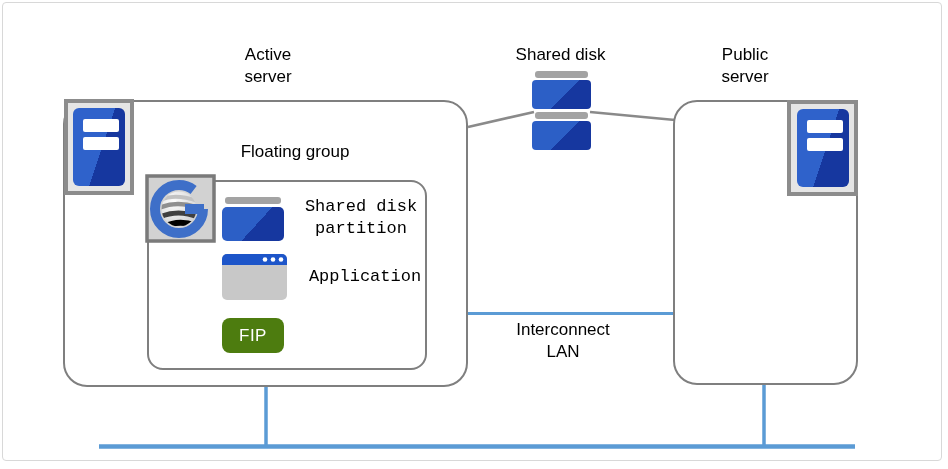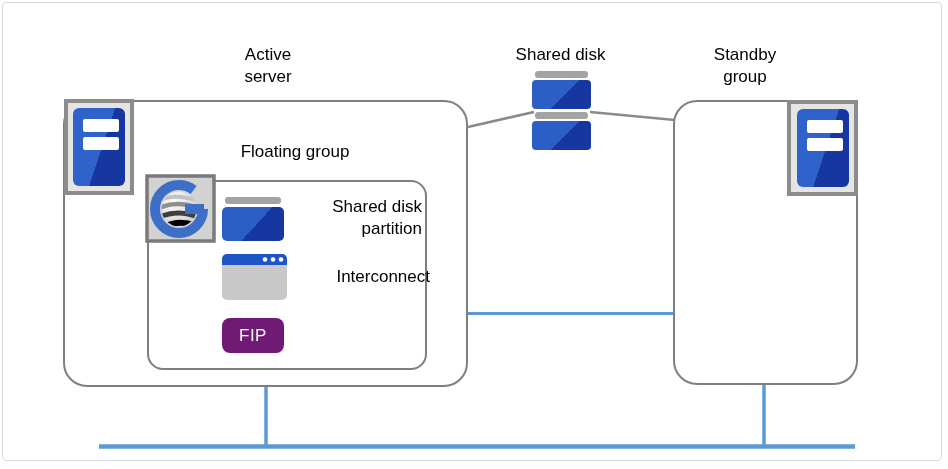--- a/index.html
+++ b/index.html
@@ -20,33 +20,33 @@
     border:2.5px solid #7f7f7f; box-sizing:border-box; z-index:1;
   }
   .box.active  { left:63px;  top:100px; width:405px; height:287px; border-radius:24px; }
   .box.standby { left:673px; top:100px; width:185px; height:285px; border-radius:24px; }
   .box.group   { left:147px; top:180px; width:280px; height:190px; border-radius:16px; z-index:2; }
   .icon { position:absolute; z-index:3; line-height:0; }
   .label {
     position:absolute; z-index:4; font-size:17px; line-height:22px;
     color:#000000; text-align:center; white-space:normal;
   }
-  .label.left { text-align:right; }
+  .label.left { text-align:center;font-family:Liberation Mono, monospace; }
   .lbl-active       { left:228px; top:44px;  width:80px; }
   .lbl-shared-disk  { left:490px; top:44px;  width:141px;text-align:center; }
   .lbl-standby      { left:705px; top:44px;  width:80px; }
   .lbl-group        { left:215px; top:141px; width:160px; }
   .lbl-item1        { left:300px; top:196px; width:122px; }
   .lbl-item2        { left:300px; top:266px; width:130px; }
   .lbl-item3        { left:300px; top:325px; width:130px; }
   .lbl-interconnect { left:508px; top:319px; width:110px; }
   .lbl-public       { left:500px; top:423px; width:132px; }
   .fip-badge {
     position:absolute; left:222px; top:318px; width:62px; height:35px;
-    background:#701a75; border-radius:8px; z-index:3;
+    background:#4d7c0f; border-radius:8px; z-index:3;
     color:#ffffff; font-size:17px; line-height:35px; text-align:center;
     letter-spacing:0.5px;
   }
   .ic-server-active  { left:64px;  top:99px;  }
   .ic-server-standby { left:787px; top:100px; }
   .ic-logo           { left:145px; top:174px; }
   .ic-disk-stack     { left:532px; top:71px;  }
   .ic-partition      { left:222px; top:197px; }
   .ic-app            { left:222px; top:254px; }
 </style>
@@ -65,26 +65,27 @@
   </svg>
 
   <div class="frame"></div>
 
   <div class="box active"></div>
   <div class="box standby"></div>
   <div class="box group"></div>
 
   <div class="label lbl-active">Active server</div>
   <div class="label lbl-shared-disk">Shared disk</div>
-  <div class="label lbl-standby">Standby group</div>
+  <div class="label lbl-standby">Public server</div>
   <div class="label lbl-group">Floating group</div>
 
   <div class="label left lbl-item1">Shared disk partition</div>
-  <div class="label left lbl-item2">Interconnect</div>
+  <div class="label left lbl-item2">Application</div>
 
+  <div class="label lbl-interconnect">Interconnect LAN</div>
 
   <div class="icon ic-server-active">
     <svg width="70" height="96" viewBox="0 0 70 96">
       <defs>
         <linearGradient id="srvg1" x1="0" y1="0.25" x2="1" y2="0.75">
           <stop offset="0.55" stop-color="#2F62CB"></stop>
           <stop offset="0.55" stop-color="#16379F"></stop>
         </linearGradient>
       </defs>
       <rect x="2" y="2" width="66" height="92" fill="#e5e5e5" stroke="#8c8c8c" stroke-width="4"></rect>

